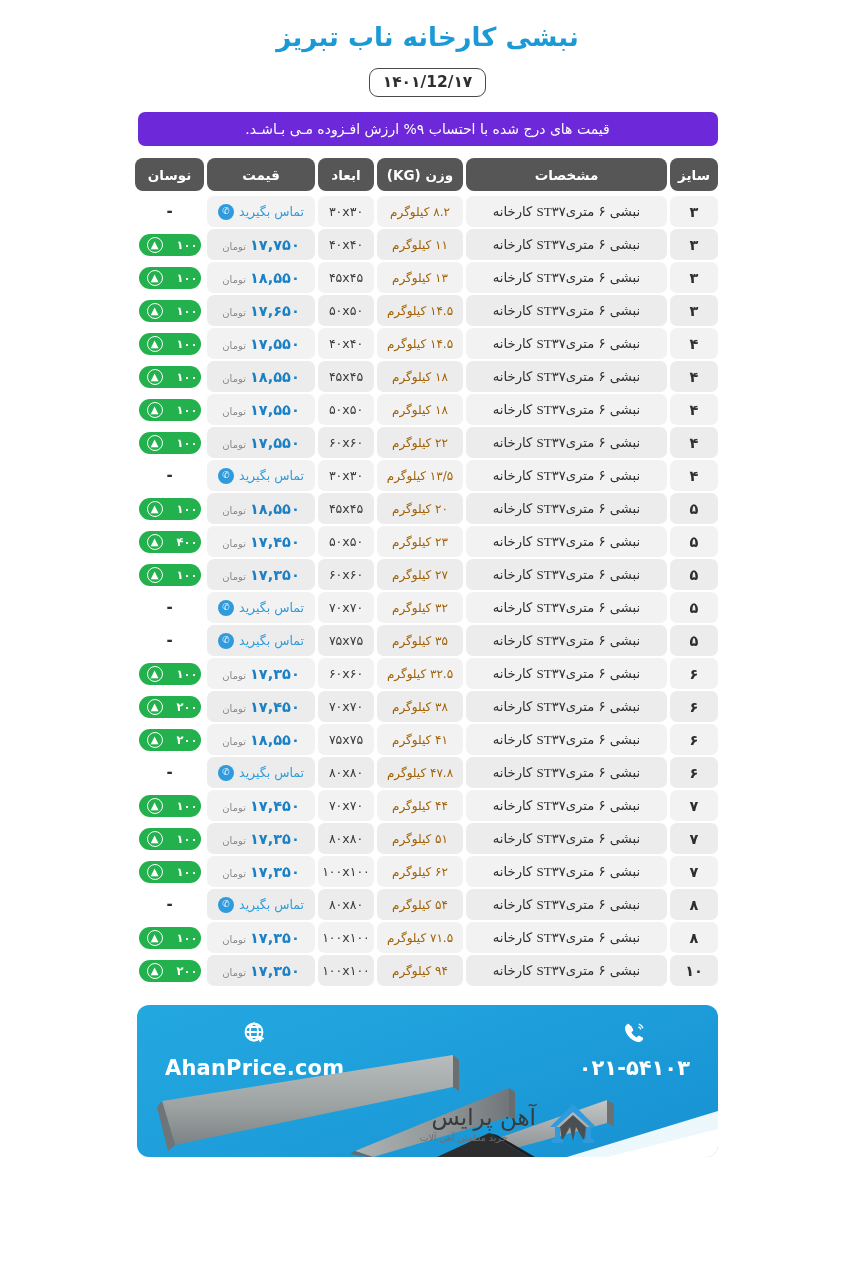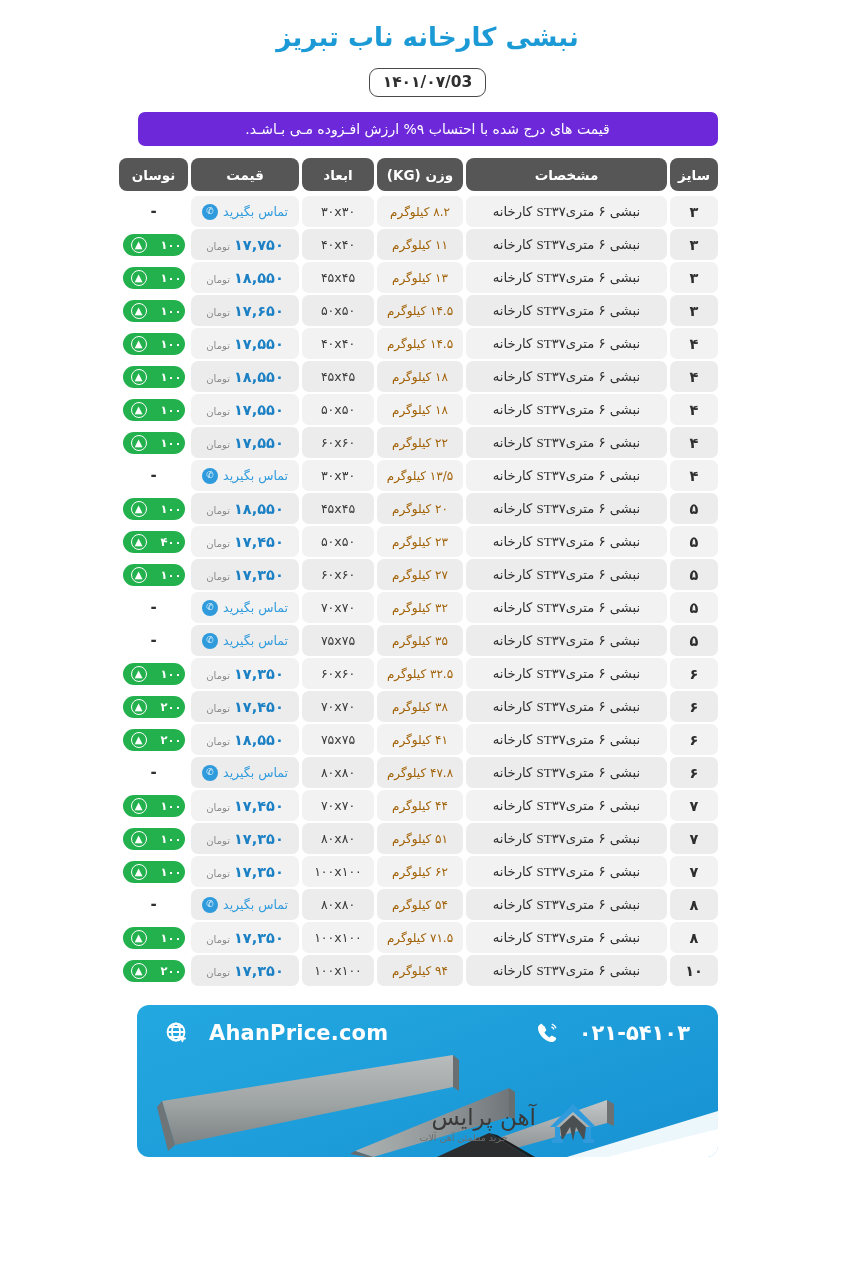--- a/index.html
+++ b/index.html
@@ -104,21 +104,21 @@
     color: #ffffff;
     font-weight: bold;
     font-size: 13.5px;
     border-radius: 8px;
   }
   .row.alt .cell { background: #ececec; }
 
   .c-size  { width: 48px;  flex: none; font-weight: bold; font-size: 14.5px; }
   .c-spec  { width: 201px; flex: none; font-size: 13.2px; }
   .c-weight{ width: 86px;  flex: none; font-size: 12px; color: #a16207; }
-  .c-dim   { width: 72px;  flex: none; font-size: 12.5px; color: #3a3a3a; }
+  .c-dim   { width: 56px;  flex: none; font-size: 12.5px; color: #3a3a3a; }
   .c-price { width: 108px; flex: none; }
   .c-fluc  { width: 69px;  flex: none; background: transparent !important; }
 
   .row.head .c-fluc { background: #565656 !important; }
 
   .spec-en { font-family: "Liberation Serif", serif; font-size: 13px; }
 
   
   .price-wrap {
     display: flex; flex-direction: row; align-items: baseline;
@@ -166,21 +166,21 @@
     position: relative;
     overflow: hidden;
   }
   .footer-top {
     position: absolute; top: 16px; left: 0; right: 0;
     display: flex; flex-direction: row; align-items: center;
     justify-content: space-between; padding: 0 28px;
     direction: ltr;
   }
   .phone-block, .site-block {
-    display: flex; flex-direction: row; align-items: center; gap: 20px;
+    display: flex; flex-direction: column; align-items: center; gap: 11px;
     color: #ffffff;
   }
   .phone-num { font-size: 21px; font-weight: bold; letter-spacing: 1px; direction: ltr; }
   .site-name { font-size: 21px; font-weight: bold; letter-spacing: .2px; }
   .ic-svg { width: 24px; height: 24px; flex: none; display: block; }
 
   .angles { position: absolute; left: 0; top: 46px; width: 581px; height: 106px; }
 
   .brand-row {
     position: absolute; bottom: 12px; right: 118px;
@@ -193,21 +193,21 @@
   .brand-logo { width: 54px; height: 44px; flex: none; }
 </style>
 </head>
 <body>
 
 <div class="page">
 
   <div class="title">نبشی کارخانه ناب تبریز</div>
 
   <div class="subtitle-row">
-    <div class="date-badge">۱۴۰۱/۰۷/03</div>
+    <div class="date-badge">۱۴۰۱/12/۱۷</div>
   </div>
 
   <div class="vat-bar">قیمت های درج شده با احتساب ۹% ارزش افـزوده مـی بـاشـد.</div>
 
   <div class="table">
     <div class="row head">
       <div class="cell c-size">سایز</div>
       <div class="cell c-spec">مشخصات</div>
       <div class="cell c-weight">وزن (KG)</div>
       <div class="cell c-dim">ابعاد</div>

